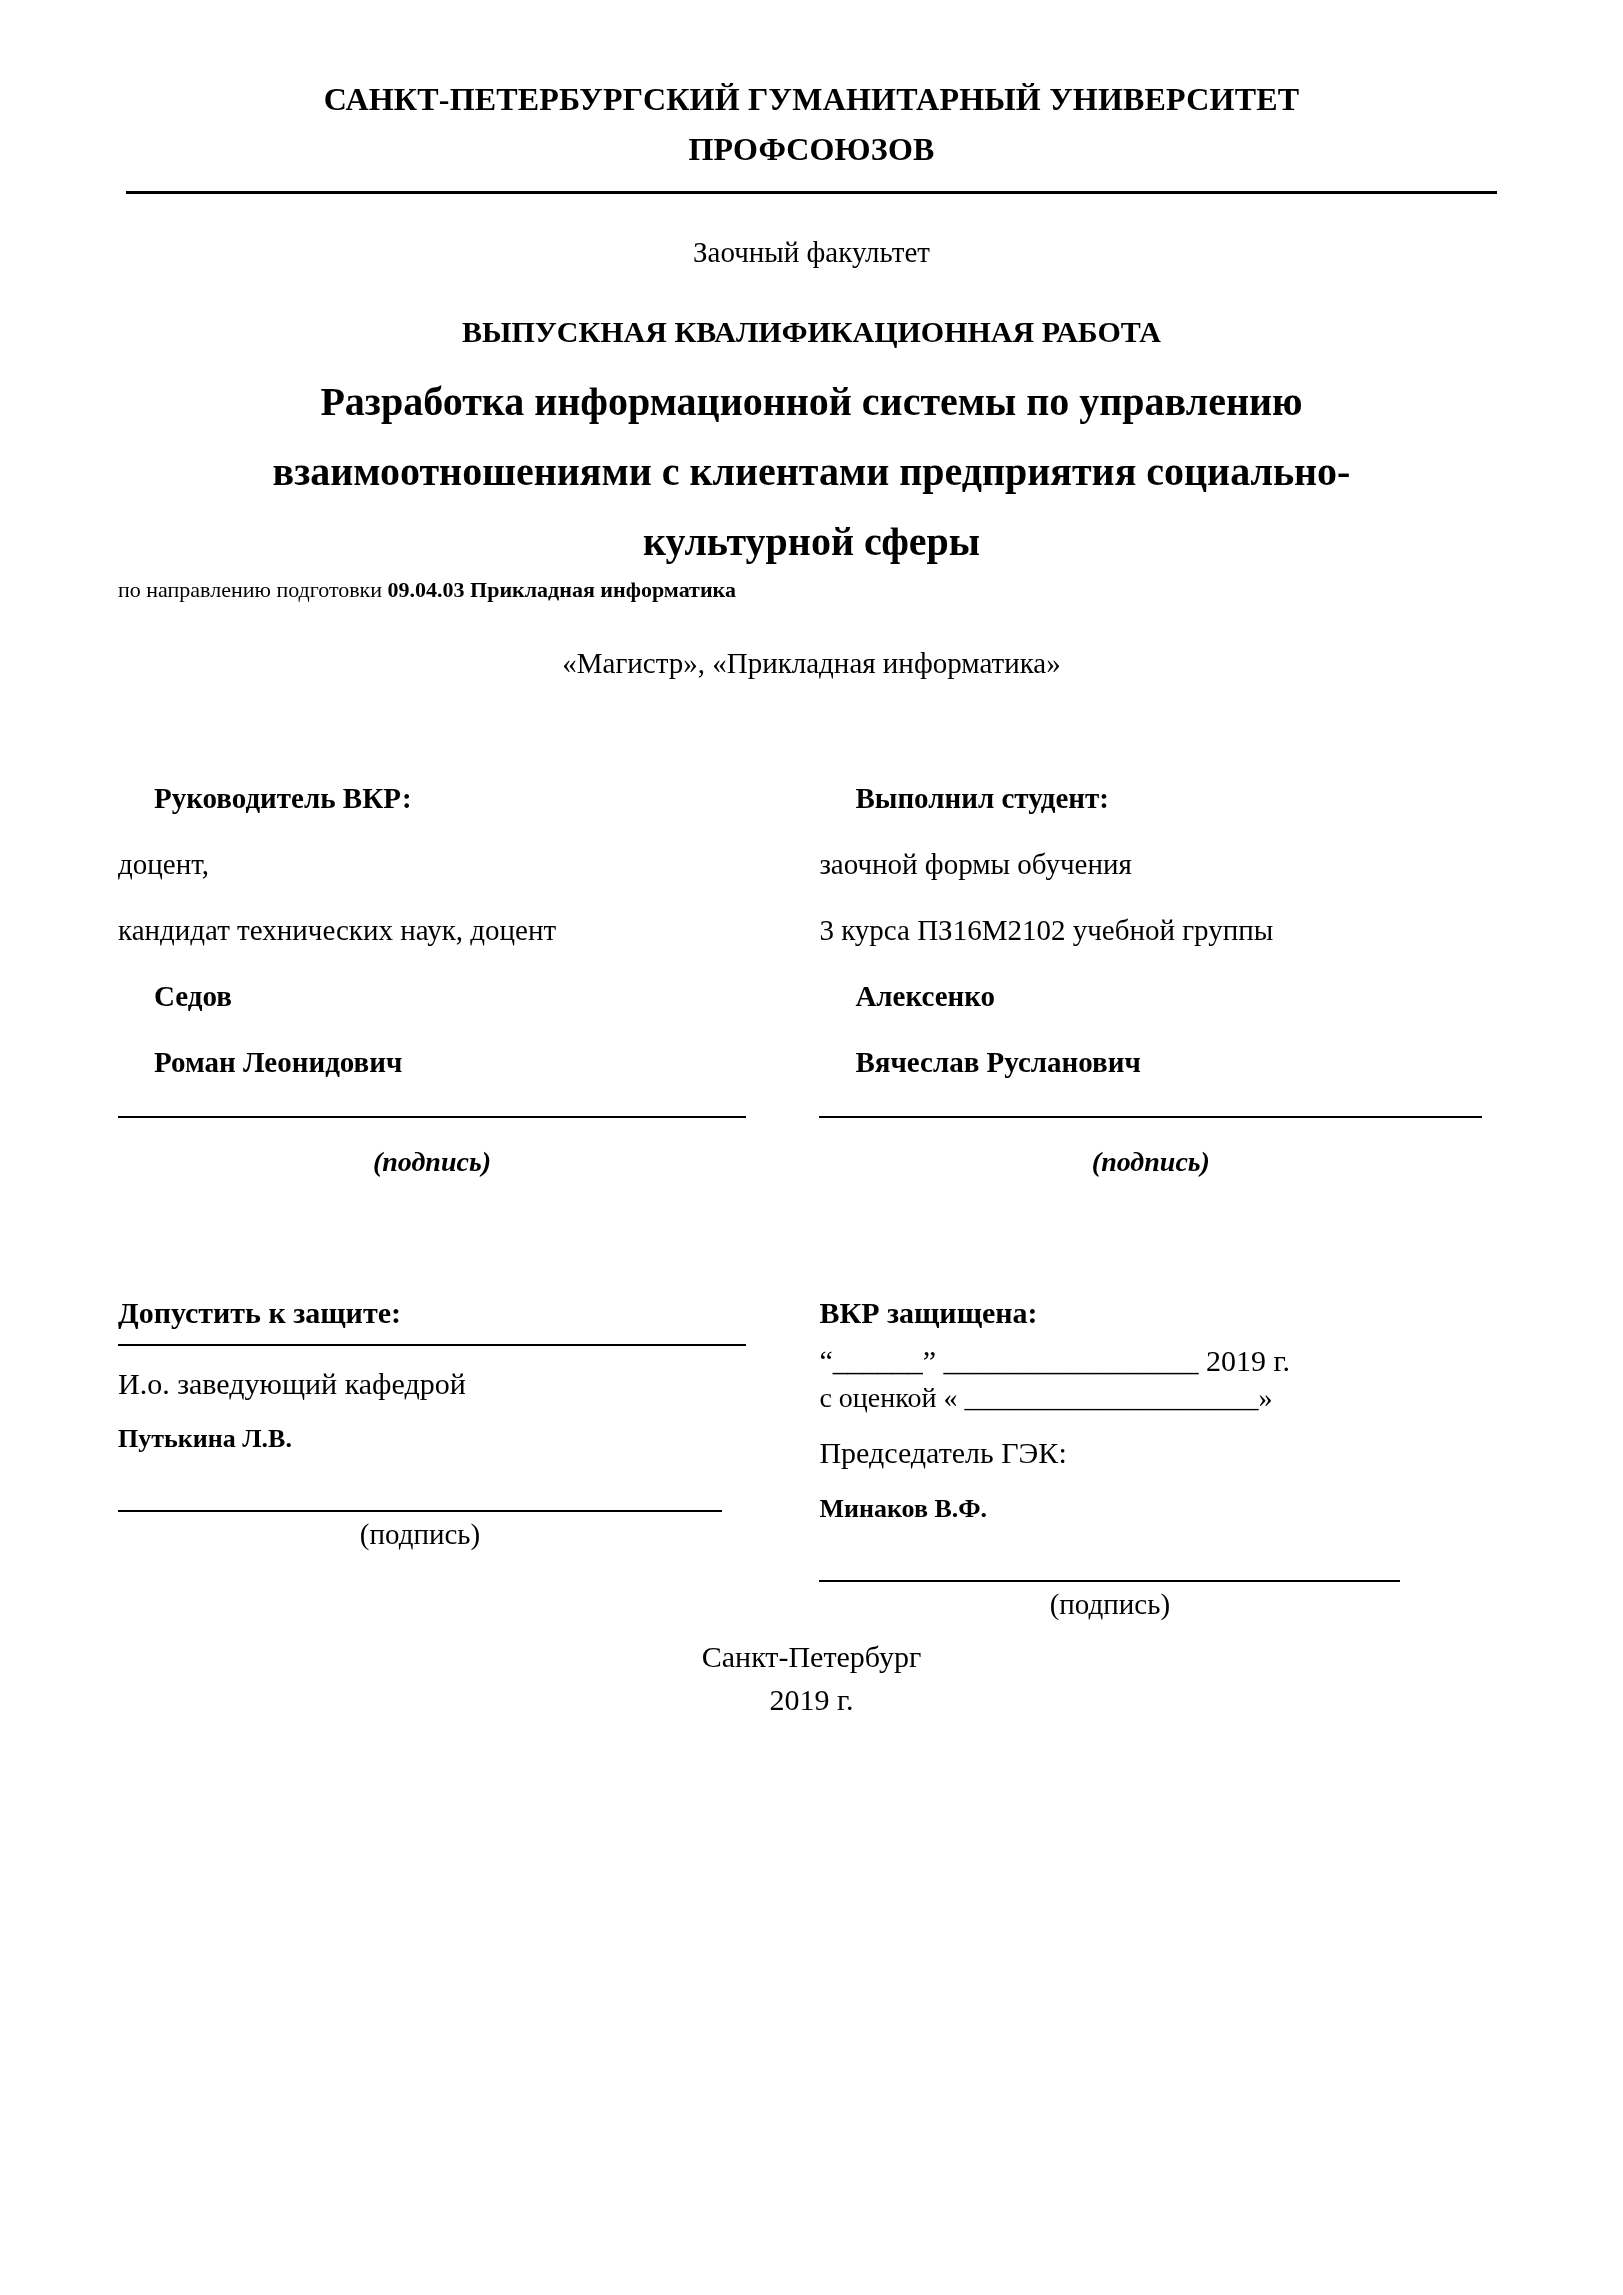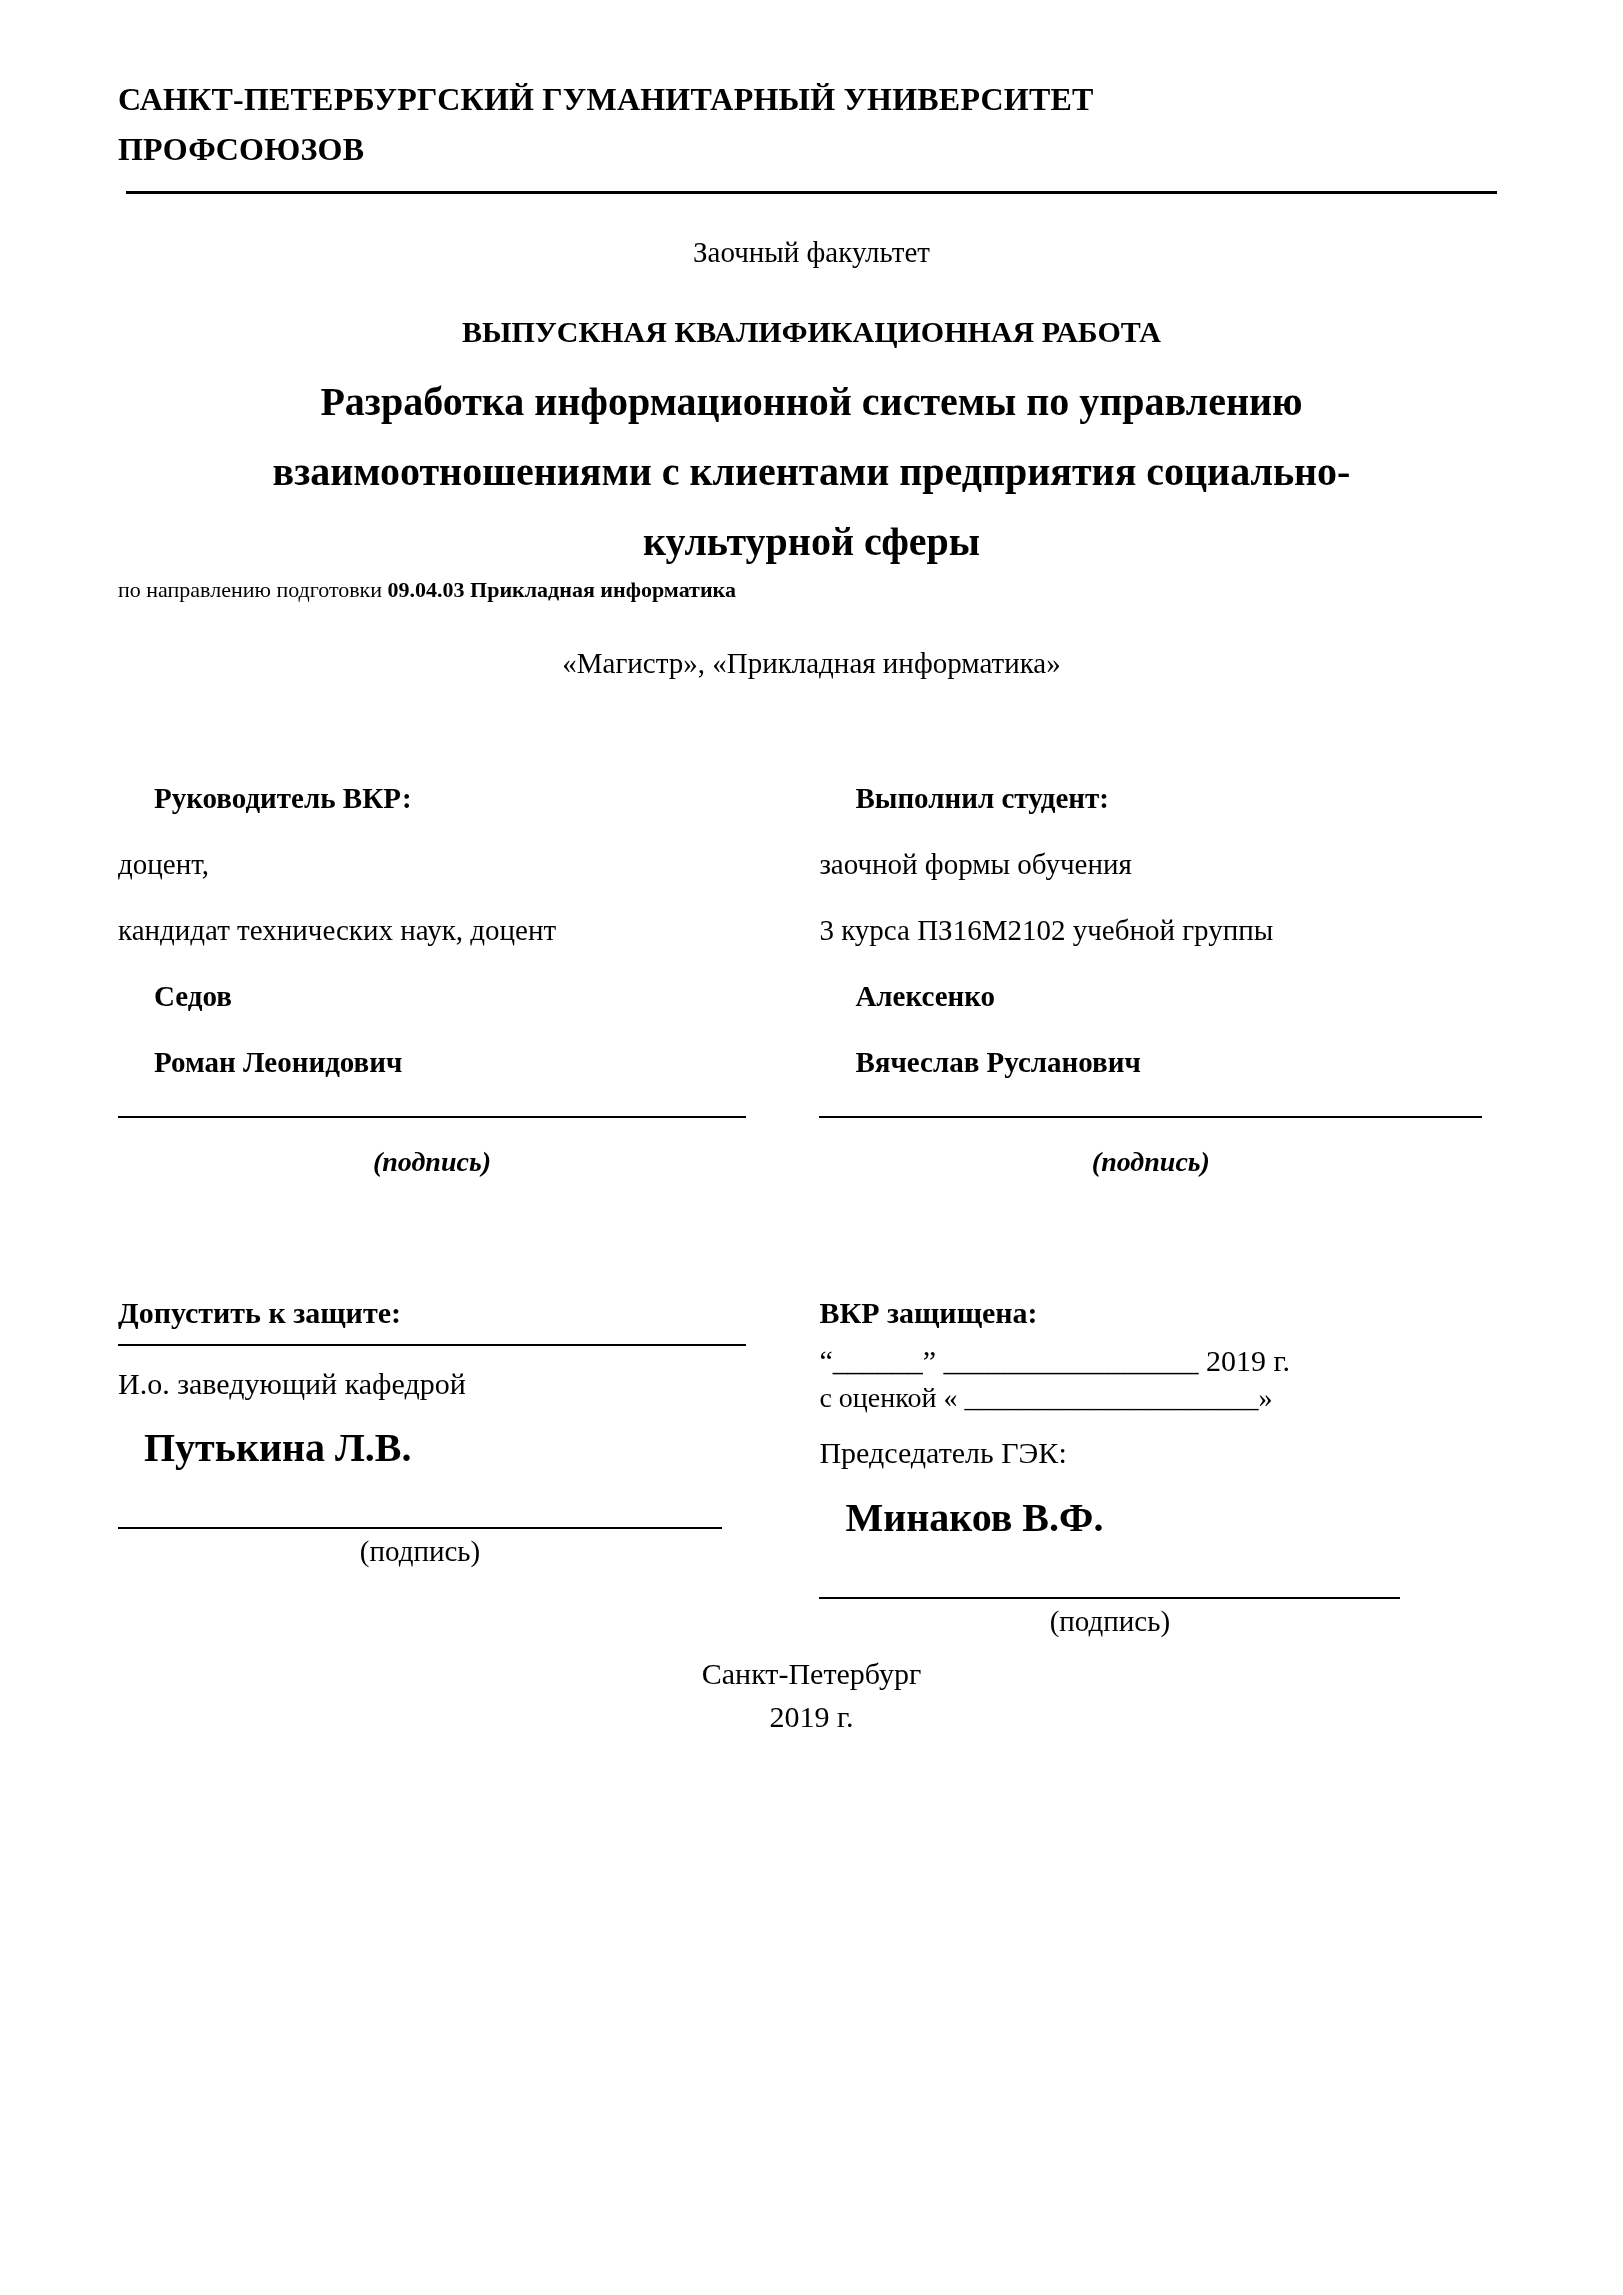--- a/index.html
+++ b/index.html
@@ -13,20 +13,21 @@
   }
   .page {
     width: 1623px;
     height: 2295px;
     box-sizing: border-box;
     padding: 75px 118px 31px 118px;
     position: relative;
     background: #ffffff;
   }
   .univ-title {
+    text-align: center;
     font-weight: bold;
     font-size: 32px;
     line-height: 1.55;
     letter-spacing: 0.2px;
   }
   .hrule {
     border: none;
     border-top: 3.1px solid #000;
     margin: 17.3px 7.9px 0 7.9px;
   }
@@ -110,21 +111,21 @@
     font-size: 30px;
     margin-bottom: 14px;
   }
   .rule-long {
     border-bottom: 2.4px solid #000;
     height: 0.8px;
     margin: 14px 0 20.4px 0;
   }
   .rule-long.w1 { width: 628px; }
   .plain-37 { font-size: 30px; margin-bottom: 23.6px; margin-top: 6px; }
-  .bold-38 { font-weight: bold; font-size: 40px; margin-left: 26px; }
+  .bold-38 { font-weight: bold; font-size: 26px; }
 
   .defended-line {
     font-size: 30px;
     white-space: nowrap;
     margin-top: 7px;
   }
   .mark-line { font-size: 28px; margin-top: 4.7px; }
 
   .sign-line2 {
     border-bottom: 2.4px solid #000;

